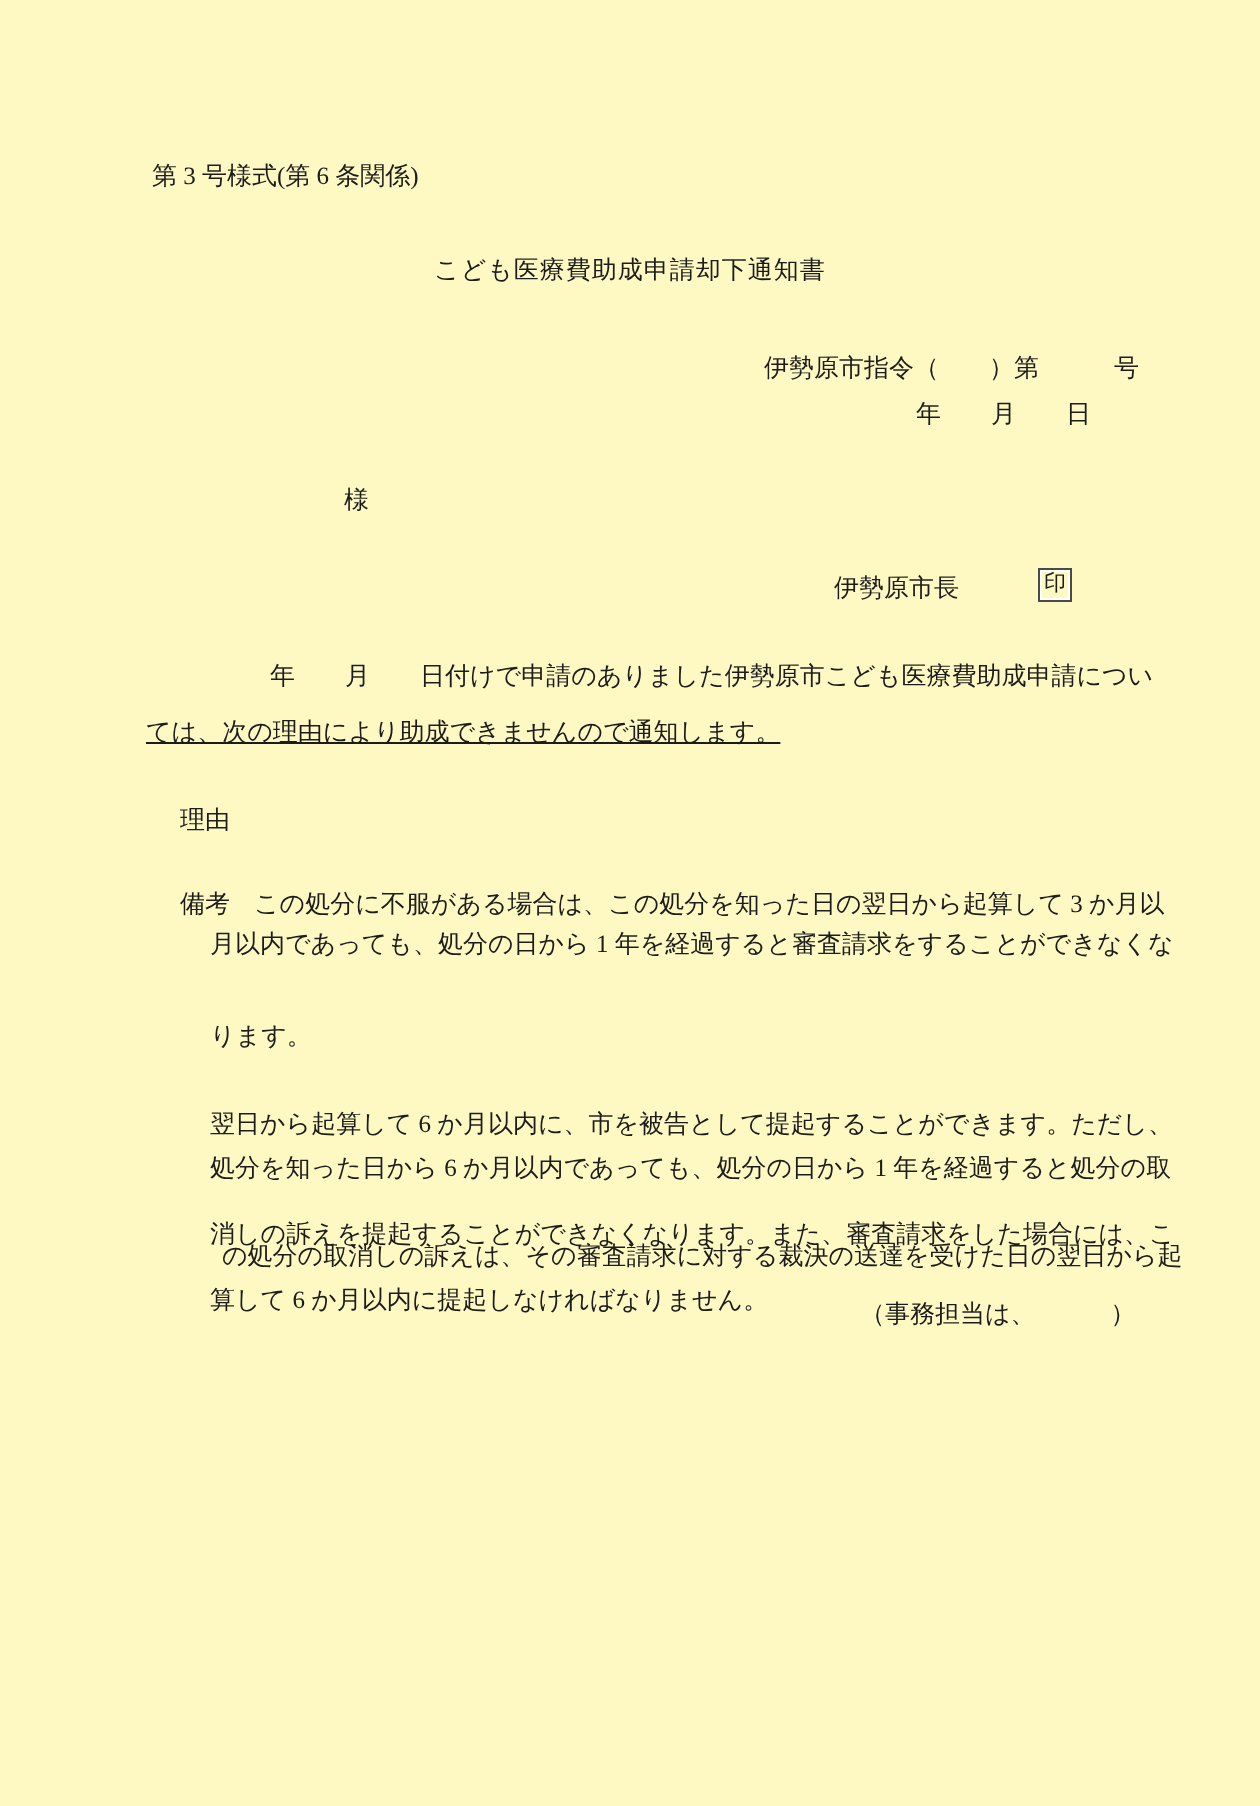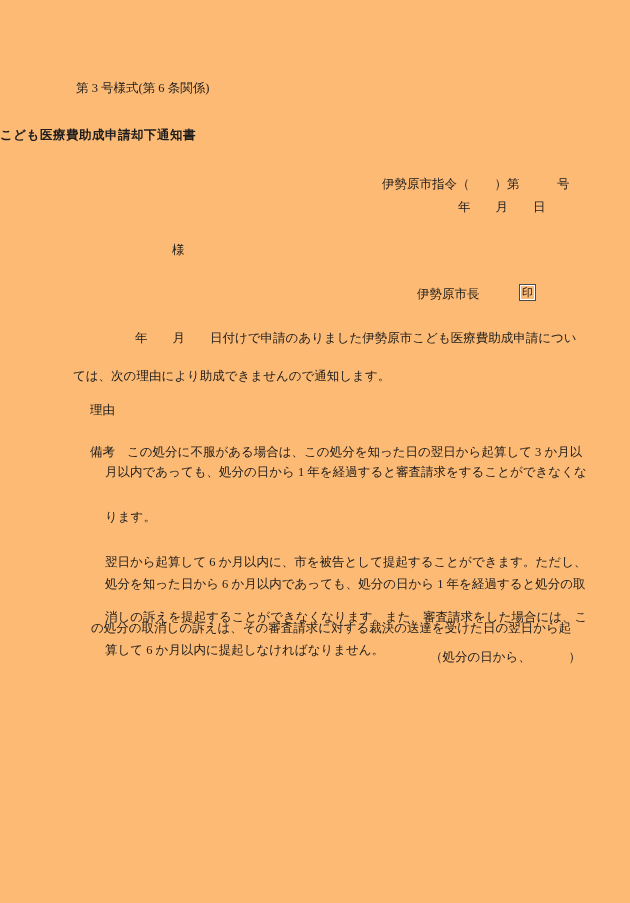--- a/index.html
+++ b/index.html
@@ -1,27 +1,27 @@
 <!DOCTYPE html>
 <html><head>
 <meta charset="utf-8">
 <style>
   html,body { margin:0; padding:0; background:#ffffff; }
   .page {
     position:relative;
     width:630px;
     height:903px;
-    background:#fdba74;
+    background:#fef9c3;
     font-family:"Liberation Serif","DejaVu Serif",serif;
     color:#1c1c1c;
     font-size:12.5px;
     overflow:hidden;
   }
   .abs { position:absolute; white-space:pre; line-height:15px; }
-  .title { width:630px; text-align:left; letter-spacing:0.5px;font-weight:bold; }
+  .title { width:630px; text-align:center; letter-spacing:0.5px; }
   .seal-box {
     position:absolute;
     left:519px; top:284px;
     width:15px; height:15px;
     border:1px solid #4a4a4a;
     box-shadow:0 0 0 1px #fefefe inset;
     font-size:11px; line-height:15px;
     text-align:center;
     white-space:normal;
   }
@@ -40,30 +40,30 @@
   <div class="abs" style="left:458px; top:200px;">年　　月　　日</div>
 
   <div class="abs" style="left:172px; top:243px;">様</div>
 
   <div class="abs" style="left:417px; top:287px;">伊勢原市長</div>
 
   <div class="seal-box">印</div>
 
   <div class="abs" style="left:135px; top:331px;">年　　月　　日付けで申請のありました伊勢原市こども医療費助成申請につい</div>
 
-  <div class="abs" style="left:73px; top:369px;">ては、次の理由により助成できませんので通知します。</div>
+  <div class="abs" style="left:73px; top:359px;text-decoration:underline;">ては、次の理由により助成できませんので通知します。</div>
 
   <div class="abs" style="left:90px; top:403px;">理由</div>
 
   <div class="abs" style="left:90px; top:445px;">備考</div>
 
   <div class="abs" style="left:127px; top:445px;">この処分に不服がある場合は、この処分を知った日の翌日から起算して 3 か月以</div>
   <div class="abs" style="left:105px; top:465px;">月以内であっても、処分の日から 1 年を経過すると審査請求をすることができなくな</div>
-  <div class="abs" style="left:105px; top:511px;font-family:Liberation Mono, monospace;">ります。</div>
+  <div class="abs" style="left:105px; top:511px;">ります。</div>
   <div class="abs" style="left:105px; top:555px;">翌日から起算して 6 か月以内に、市を被告として提起することができます。ただし、</div>
   <div class="abs" style="left:105px; top:577px;">処分を知った日から 6 か月以内であっても、処分の日から 1 年を経過すると処分の取</div>
   <div class="abs" style="left:105px; top:610px;">消しの訴えを提起することができなくなります。また、審査請求をした場合には、こ</div>
-  <div class="abs" style="left:91px; top:621px;">の処分の取消しの訴えは、その審査請求に対する裁決の送達を受けた日の翌日から起</div>
+  <div class="abs" style="left:111px; top:621px;">の処分の取消しの訴えは、その審査請求に対する裁決の送達を受けた日の翌日から起</div>
   <div class="abs" style="left:105px; top:643px;">算して 6 か月以内に提起しなければなりません。</div>
 
-  <div class="abs" style="left:430px; top:650px;">（処分の日から、　　　）</div>
+  <div class="abs" style="left:430px; top:650px;">（事務担当は、　　　）</div>
 
 </div>
 
 </body></html>

